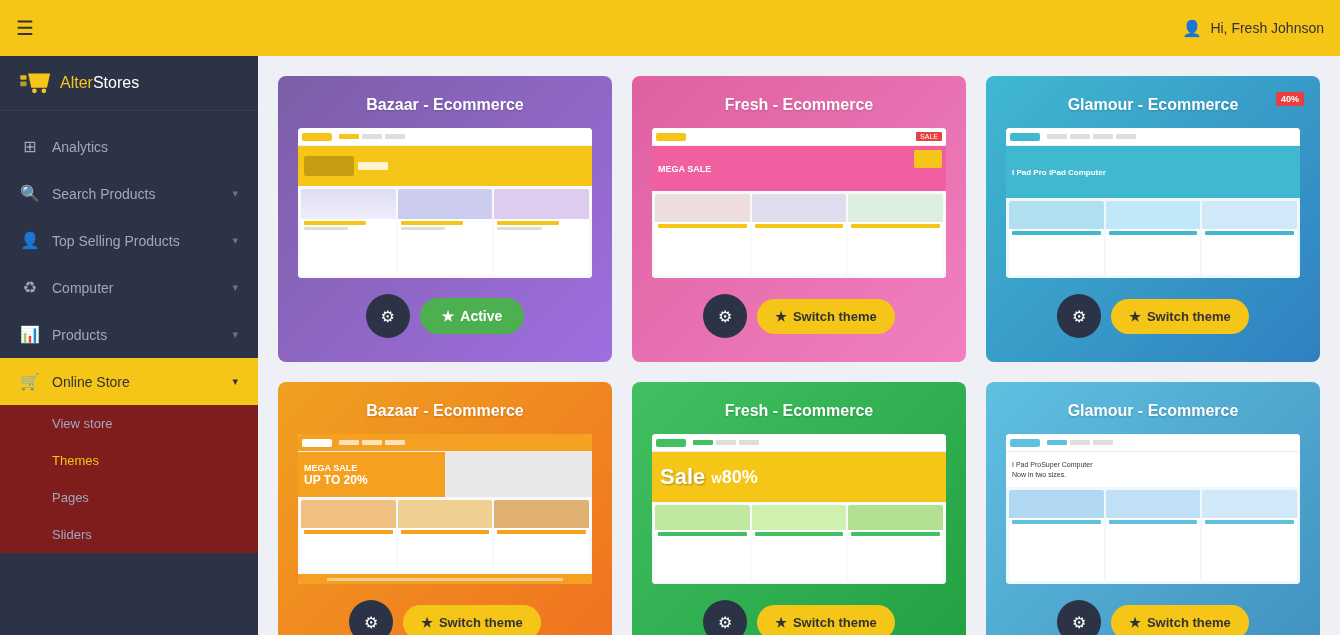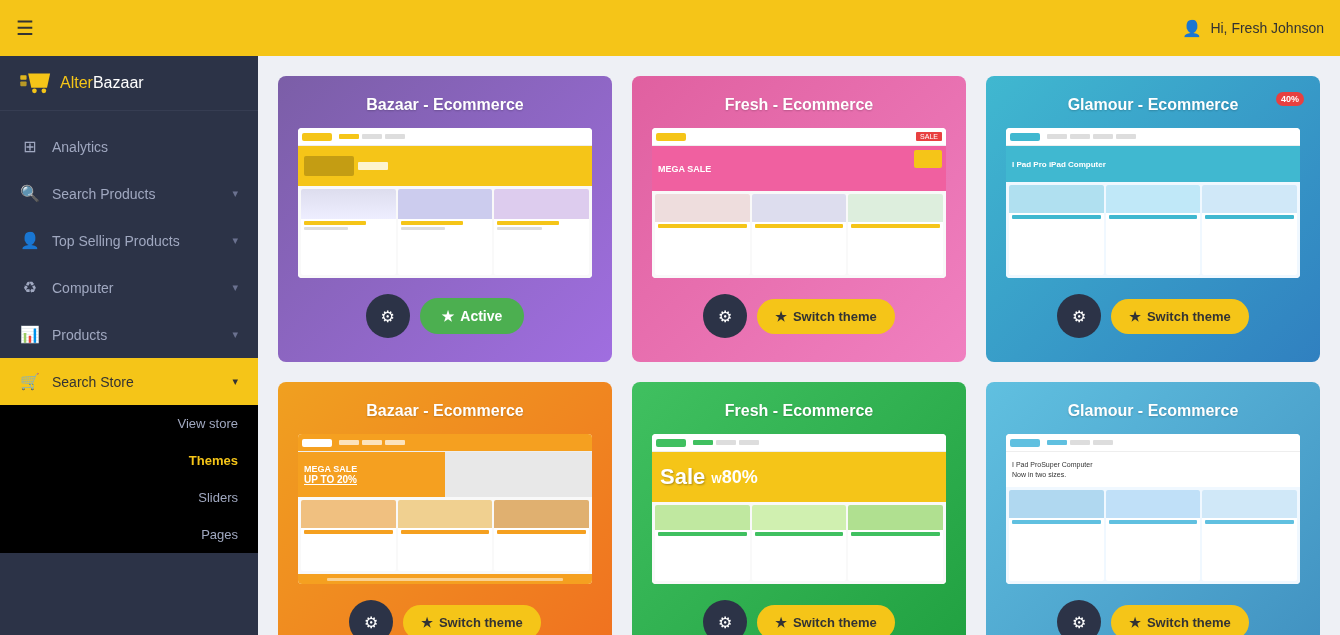--- a/index.html
+++ b/index.html
@@ -45,28 +45,28 @@
       justify-content: space-between;
       transition: background 0.2s;
     }
     .sidebar-item.active { background: #f5c518; color: #333; }
     .sidebar-item-left { display: flex; align-items: center; gap: 12px; }
     .sidebar-icon { font-size: 16px; width: 20px; text-align: center; }
     .chevron { font-size: 11px; color: #6b7290; }
     .sidebar-item.active .chevron { color: #333; }
 
     
-    .submenu { background: #000000; text-align: right; }
+    .submenu { background: #7f1d1d; }
     .submenu-item {
       padding: 11px 20px 11px 52px;
       color: #a0a8c0;
       font-size: 13px;
       cursor: pointer;
     }
-    .submenu-item.active { color: #f5c518; font-weight: 700; }
+    .submenu-item.active { color: #f5c518; font-weight: 400; }
 
     
     .main-content {
       flex: 1;
       overflow-y: auto;
       background: #eef0f5;
       padding: 20px;
     }
 
     
@@ -206,21 +206,21 @@
 
     <div class="brand-area">
       <svg class="cart-svg" viewBox="0 0 40 28" fill="none">
         <rect x="0" y="4" width="8" height="6" rx="1" fill="#f5c518" opacity="0.9"></rect>
         <rect x="0" y="12" width="8" height="6" rx="1" fill="#f5c518" opacity="0.7"></rect>
         <path d="M10 2 L38 2 L34 20 L14 20 Z" fill="#f5c518" stroke="#f5c518" stroke-width="0"></path>
         <circle cx="18" cy="24" r="3" fill="#f5c518"></circle>
         <circle cx="30" cy="24" r="3" fill="#f5c518"></circle>
       </svg>
       <span>
-        <span class="brand-alter">Alter</span><span style="color:#fff;">Bazaar</span>
+        <span class="brand-alter">Alter</span><span style="color:#fff;">Stores</span>
       </span>
     </div>
 
     <nav class="sidebar-nav">
 
       <div class="sidebar-item">
         <div class="sidebar-item-left">
           <span class="sidebar-icon">⊞</span>
           <span>Analytics</span>
         </div>
@@ -254,30 +254,30 @@
         <div class="sidebar-item-left">
           <span class="sidebar-icon">📊</span>
           <span>Products</span>
         </div>
         <span class="chevron">▾</span>
       </div>
 
       <div class="sidebar-item active">
         <div class="sidebar-item-left">
           <span class="sidebar-icon">🛒</span>
-          <span>Search Store</span>
+          <span>Online Store</span>
         </div>
         <span class="chevron">▾</span>
       </div>
 
       <div class="submenu">
         <div class="submenu-item">View store</div>
         <div class="submenu-item active">Themes</div>
+        <div class="submenu-item">Pages</div>
         <div class="submenu-item">Sliders</div>
-        <div class="submenu-item">Pages</div>
       </div>
 
     </nav>
   </div>
 
   <div class="main-content">
 
     <div class="themes-grid">
 
       <div class="theme-card purple">
@@ -361,34 +361,34 @@
         <div class="theme-buttons">
           <button class="btn-gear">⚙</button>
           <button class="btn-switch">
             <span>★</span>
             <span>Switch theme</span>
           </button>
         </div>
       </div>
 
       <div class="theme-card blue-teal" style="position:relative;">
-        <div style="position:absolute; top:16px; right:16px; background:#e84040; color:#fff; font-size:9px; font-weight:bold; padding:2px 5px; border-radius:7px;">40%</div>
+        <div style="position:absolute; top:16px; right:16px; background:#e84040; color:#fff; font-size:9px; font-weight:bold; padding:2px 5px; border-radius:2px;">40%</div>
         <div class="theme-name">Glamour - Ecommerce</div>
         <div class="theme-screenshot">
           <div class="mock-site">
             <div class="mock-header">
               <div class="mock-logo" style="background:#40b8d0;"></div>
               <div class="mock-nav">
                 <div class="mock-nav-item"></div>
                 <div class="mock-nav-item"></div>
                 <div class="mock-nav-item"></div>
                 <div class="mock-nav-item"></div>
               </div>
             </div>
-            <div style="background:#40b8d0; height:36px; display:flex; align-items:center; padding:4px 6px; gap:4px;">
+            <div style="background:#40b8d0; height:52px; display:flex; align-items:center; padding:4px 6px; gap:4px;">
               <div style="color:#fff; font-size:8px; font-weight:bold;">I Pad Pro iPad Computer</div>
             </div>
             <div style="flex:1; background:#f0f8ff; display:flex; gap:2px; padding:3px;">
               <div style="background:#fff; flex:1; border-radius:2px;">
                 <div style="background:#b0e0f0; height:28px; border-radius:2px 2px 0 0;"></div>
                 <div style="background:#40b8d0; height:4px; margin:2px 3px; border-radius:1px;"></div>
               </div>
               <div style="background:#fff; flex:1; border-radius:2px;">
                 <div style="background:#c0e8f8; height:28px; border-radius:2px 2px 0 0;"></div>
                 <div style="background:#40b8d0; height:4px; margin:2px 3px; border-radius:1px;"></div>
@@ -419,21 +419,21 @@
           <div class="mock-site">
             <div class="mock-header" style="background:#f5a020;">
               <div class="mock-logo" style="background:#fff;"></div>
               <div class="mock-nav">
                 <div class="mock-nav-item" style="background:#fff;opacity:0.7;"></div>
                 <div class="mock-nav-item" style="background:#fff;opacity:0.7;"></div>
                 <div class="mock-nav-item" style="background:#fff;opacity:0.7;"></div>
               </div>
             </div>
             <div style="background:linear-gradient(90deg, #f5a020 50%, #e8e8e8 50%); height:45px; display:flex; align-items:center; padding:4px 6px;">
-              <div style="color:#fff; font-size:9px; font-weight:bold;">MEGA SALE<br><span style="font-size:10px;text-decoration:underline;">UP TO 20%</span></div>
+              <div style="color:#fff; font-size:9px; font-weight:bold;">MEGA SALE<br><span style="font-size:12px;">UP TO 20%</span></div>
             </div>
             <div style="flex:1; background:#f9f9f9; display:flex; gap:2px; padding:3px;">
               <div style="background:#fff; flex:1; border-radius:2px;">
                 <div style="background:#f0c080; height:28px; border-radius:2px 2px 0 0;"></div>
                 <div style="background:#f5a020; height:4px; margin:2px 3px; border-radius:1px;"></div>
               </div>
               <div style="background:#fff; flex:1; border-radius:2px;">
                 <div style="background:#f0d090; height:28px; border-radius:2px 2px 0 0;"></div>
                 <div style="background:#f5a020; height:4px; margin:2px 3px; border-radius:1px;"></div>
               </div>

